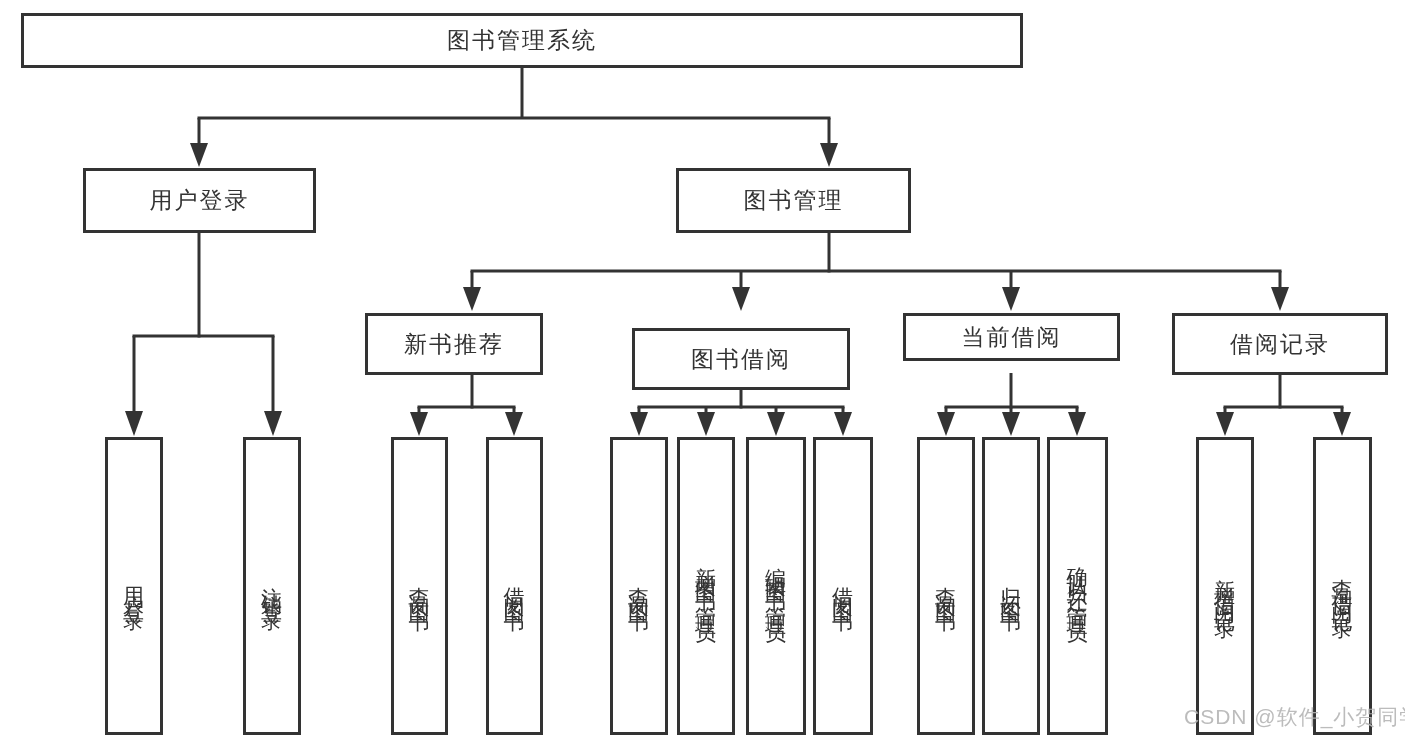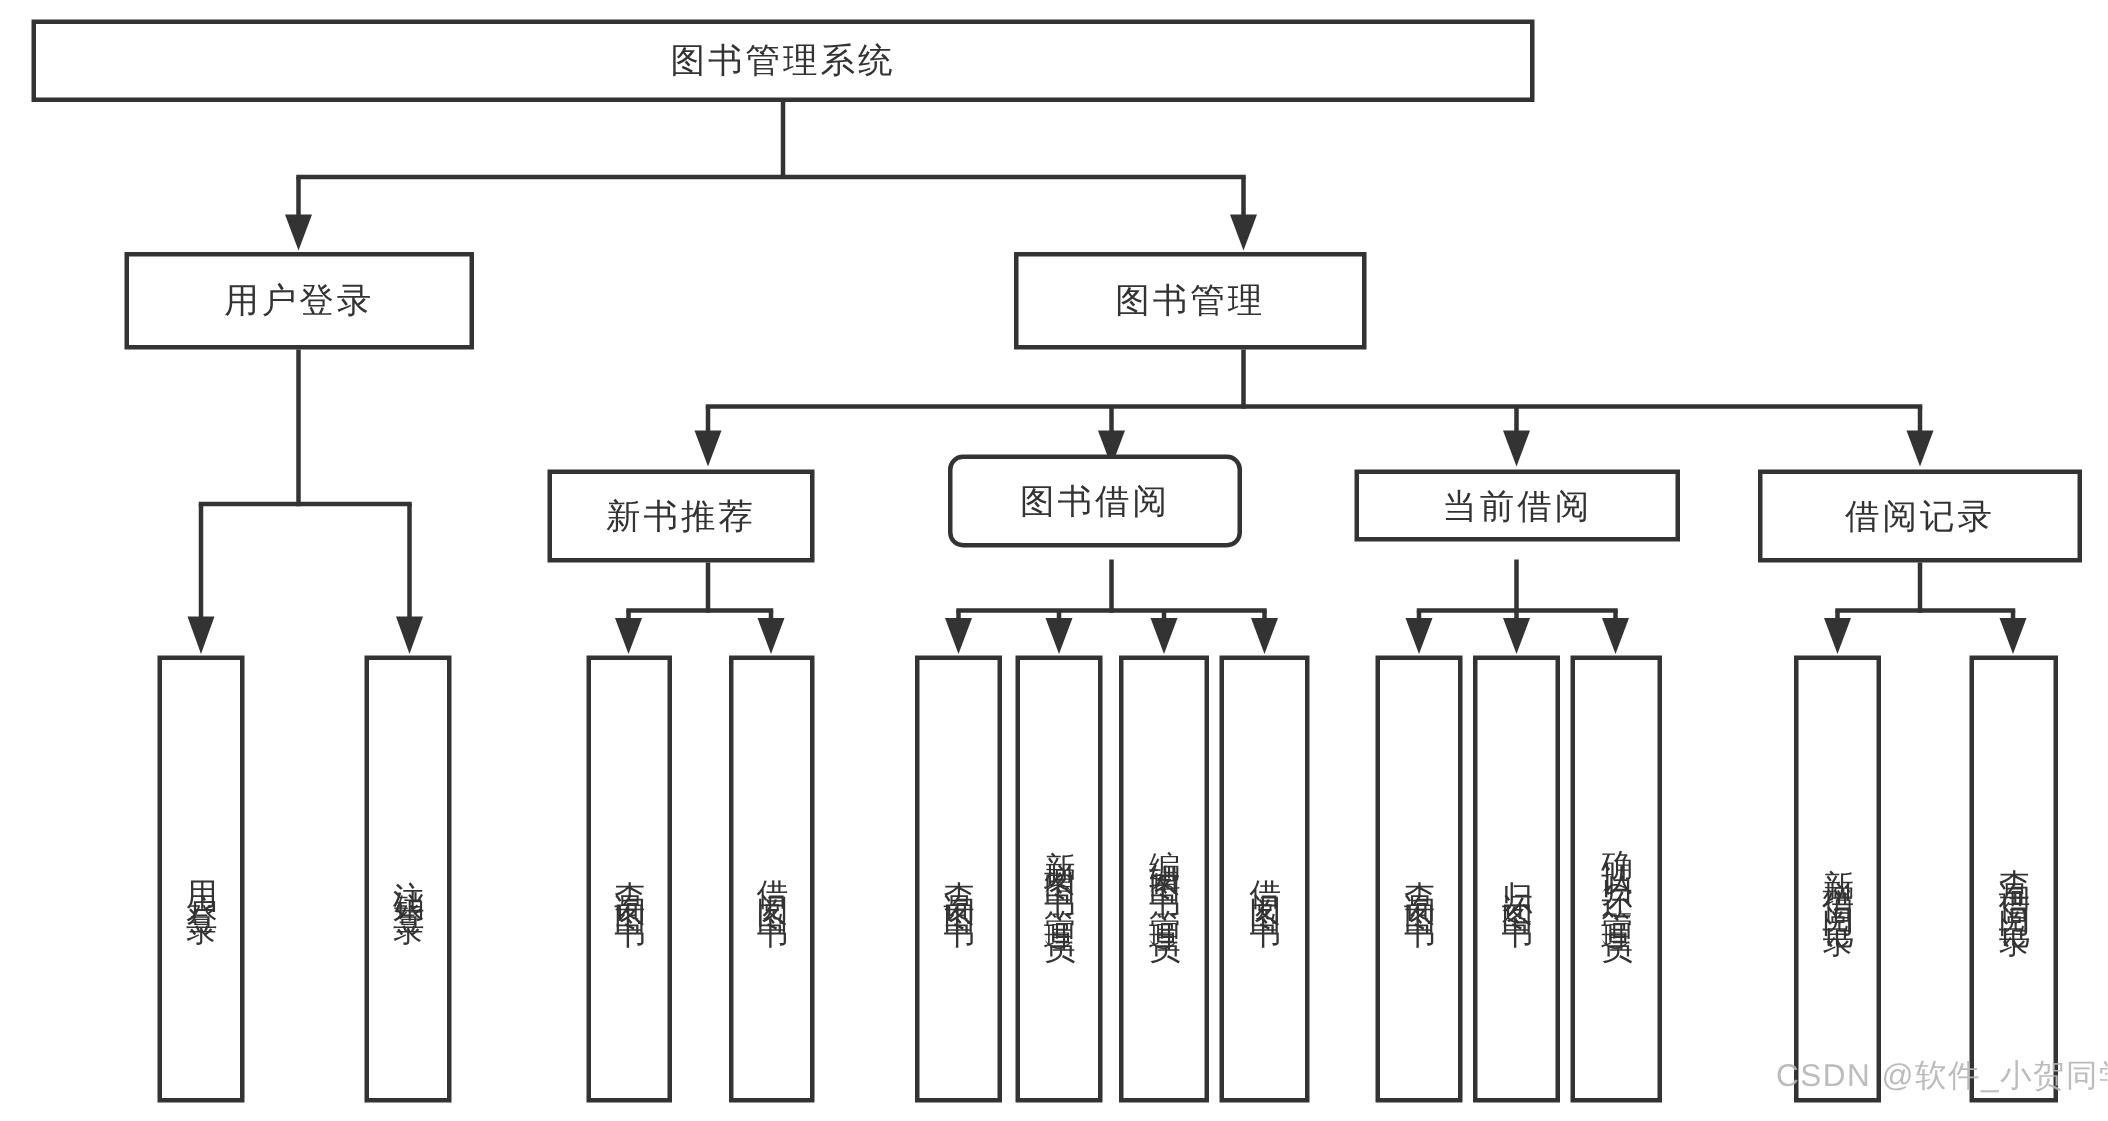--- a/index.html
+++ b/index.html
@@ -104,21 +104,21 @@
   <div class="node" style="left:83px;top:168px;width:233px;height:65px;">
     <span>用户登录</span>
   </div>
   <div class="node" style="left:676px;top:168px;width:235px;height:65px;">
     <span>图书管理</span>
   </div>
 
   <div class="node" style="left:365px;top:313px;width:178px;height:62px;">
     <span>新书推荐</span>
   </div>
-  <div class="node" style="left:632px;top:303px;width:196px;height:62px;border-radius:10px;">
+  <div class="node" style="left:632px;top:328px;width:218px;height:62px;">
     <span>图书借阅</span>
   </div>
   <div class="node" style="left:903px;top:313px;width:217px;height:48px;">
     <span>当前借阅</span>
   </div>
   <div class="node" style="left:1172px;top:313px;width:216px;height:62px;">
     <span>借阅记录</span>
   </div>
 
   <div class="node leaf" style="left:105px;top:437px;width:58px;height:298px;">

